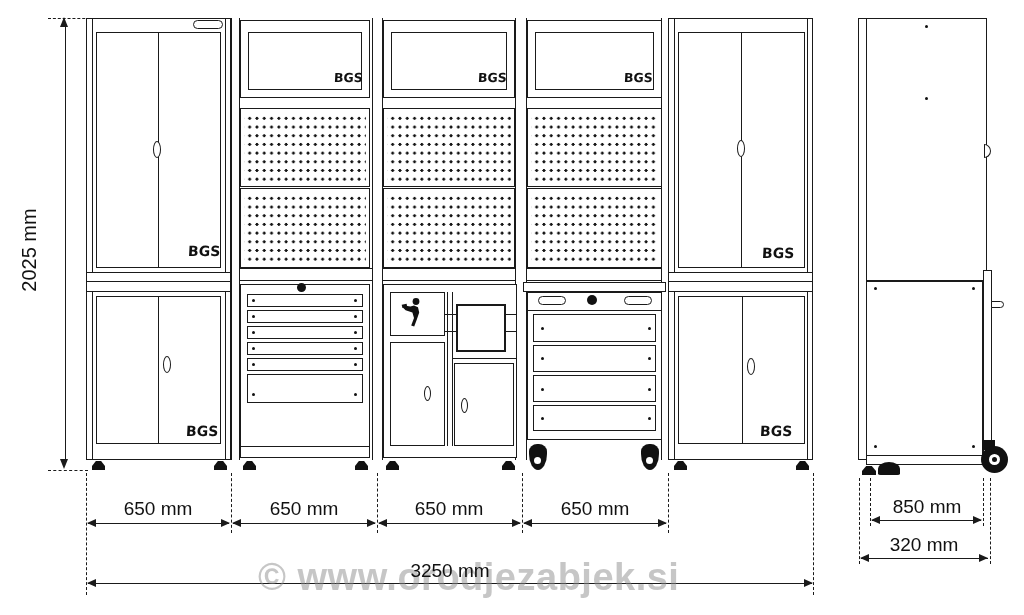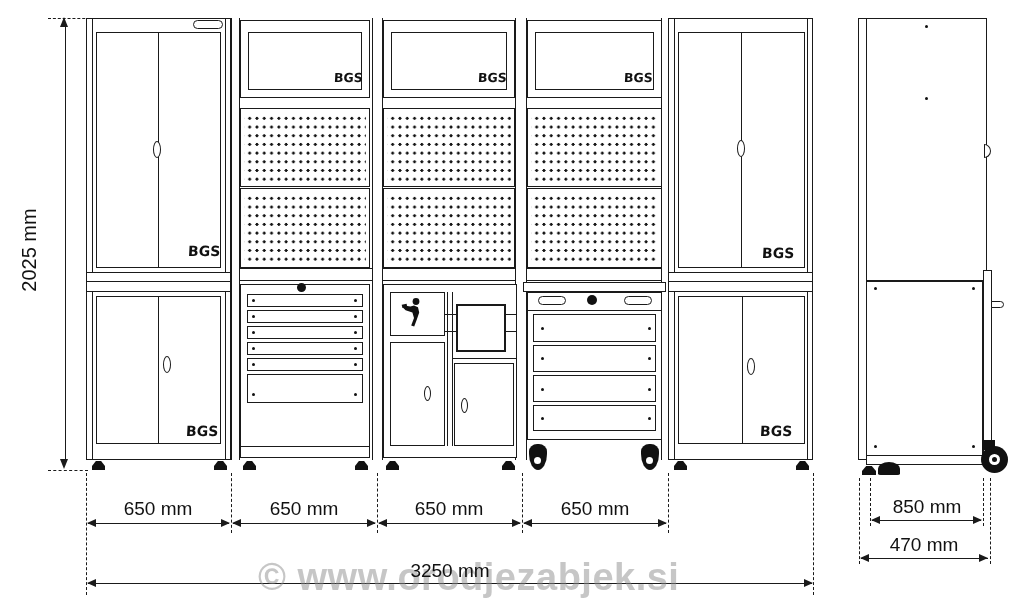--- a/index.html
+++ b/index.html
@@ -250,15 +250,15 @@
   <div class="dv" style="left:983px;top:478px;height:48px;"></div>
 
   <div class="lh" style="left:872px;top:520px;width:109px;"></div>
   <div class="ar l" style="left:871px;top:516px;"></div>
   <div class="ar r" style="left:973px;top:516px;"></div>
   <div class="dimlab" style="left:867px;top:496px;width:120px;">850 mm</div>
 
   <div class="lh" style="left:861px;top:558px;width:127px;"></div>
   <div class="ar l" style="left:860px;top:554px;"></div>
   <div class="ar r" style="left:979px;top:554px;"></div>
-  <div class="dimlab" style="left:864px;top:534px;width:120px;">470 mm</div>
+  <div class="dimlab" style="left:864px;top:534px;width:120px;">320 mm</div>
 
 </div>
 
 </body></html>

